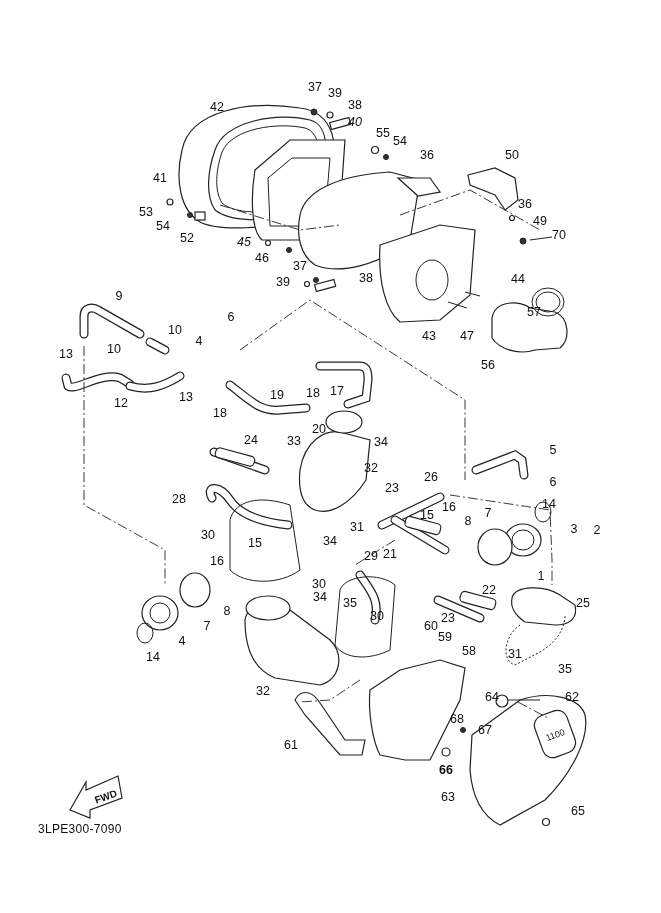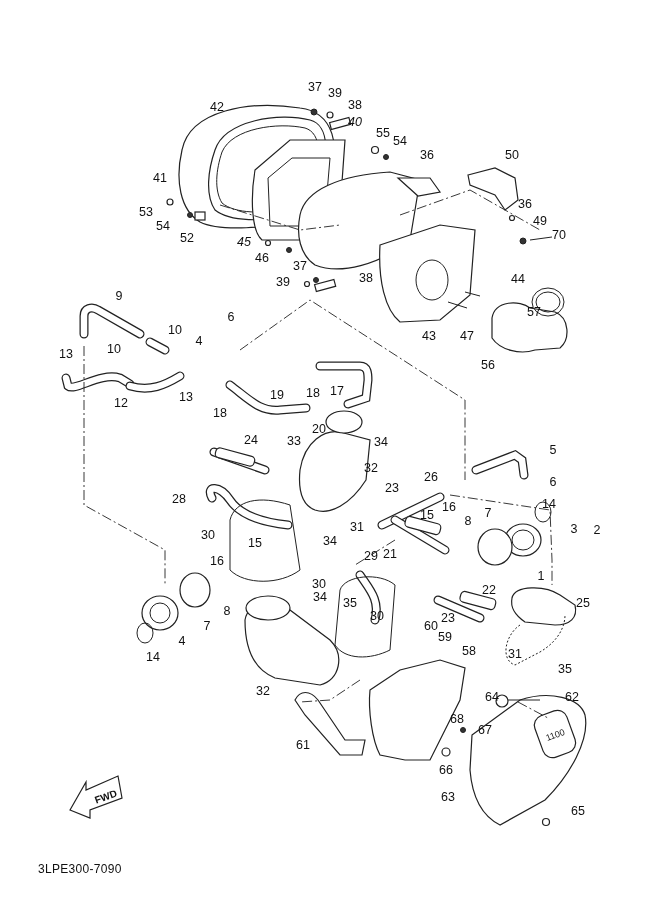--- a/index.html
+++ b/index.html
@@ -1,19 +1,19 @@
 <!DOCTYPE html>
 <html><head>
 <meta charset="utf-8">
 <style>
   html, body { margin:0; padding:0; background:#ffffff; }
   body { width:661px; height:913px; position:relative; overflow:hidden; font-family:"Liberation Sans", sans-serif; }
   #diagram { position:absolute; left:0; top:0; width:661px; height:913px; }
   .lbl { position:absolute; font-size:12.5px; color:#111; line-height:1; white-space:nowrap; transform:translate(-50%,-50%); }
-  .code { position:absolute; left:38px; top:822px; font-size:12px; color:#111; letter-spacing:0.3px;margin-top:40px; }
+  .code { position:absolute; left:38px; top:822px; font-size:12px; color:#111; letter-spacing:0.3px; }
   svg .part { fill:#fff; stroke:#222; stroke-width:1.2; }
   svg .thin { fill:none; stroke:#222; stroke-width:1; }
   svg .dash { fill:none; stroke:#222; stroke-width:0.9; stroke-dasharray:10 3 2 3; }
   svg .hose { fill:none; stroke:#222; stroke-width:9; stroke-linecap:round; }
   svg .hose-in { fill:none; stroke:#fff; stroke-width:6.5; stroke-linecap:round; }
   svg .fill-dk { fill:#333; stroke:#222; }
 </style>
 </head>
 <body>
 
@@ -234,22 +234,22 @@
     <div class="lbl" style="left: 187px; top: 238px;">52</div>
     <div class="lbl" style="left: 146px; top: 212px;">53</div>
     <div class="lbl" style="left: 163px; top: 226px;">54</div>
     <div class="lbl" style="left: 400px; top: 141px;">54</div>
     <div class="lbl" style="left: 383px; top: 133px;">55</div>
     <div class="lbl" style="left: 488px; top: 365px;">56</div>
     <div class="lbl" style="left: 534px; top: 269px; margin-top: 43px;">57</div>
     <div class="lbl" style="left: 469px; top: 637px; margin-top: 14px;">58</div>
     <div class="lbl" style="left: 445px; top: 637px;">59</div>
     <div class="lbl" style="left: 431px; top: 626px;">60</div>
-    <div class="lbl" style="left: 303px; top: 745px;">61</div>
+    <div class="lbl" style="left: 291px; top: 745px;">61</div>
     <div class="lbl" style="left: 572px; top: 697px;">62</div>
     <div class="lbl" style="left: 448px; top: 797px;">63</div>
     <div class="lbl" style="left: 492px; top: 697px;">64</div>
     <div class="lbl" style="left: 578px; top: 811px;">65</div>
-    <div class="lbl" style="left: 446px; top: 770px;">66</div>
+    <div class="lbl" style="left: 446px; top: 770px; font-weight: bold;">66</div>
     <div class="lbl" style="left: 485px; top: 730px;">67</div>
     <div class="lbl" style="left: 457px; top: 719px;">68</div>
   </div>
 <div class="code">3LPE300-7090</div>
 
 </body></html>

